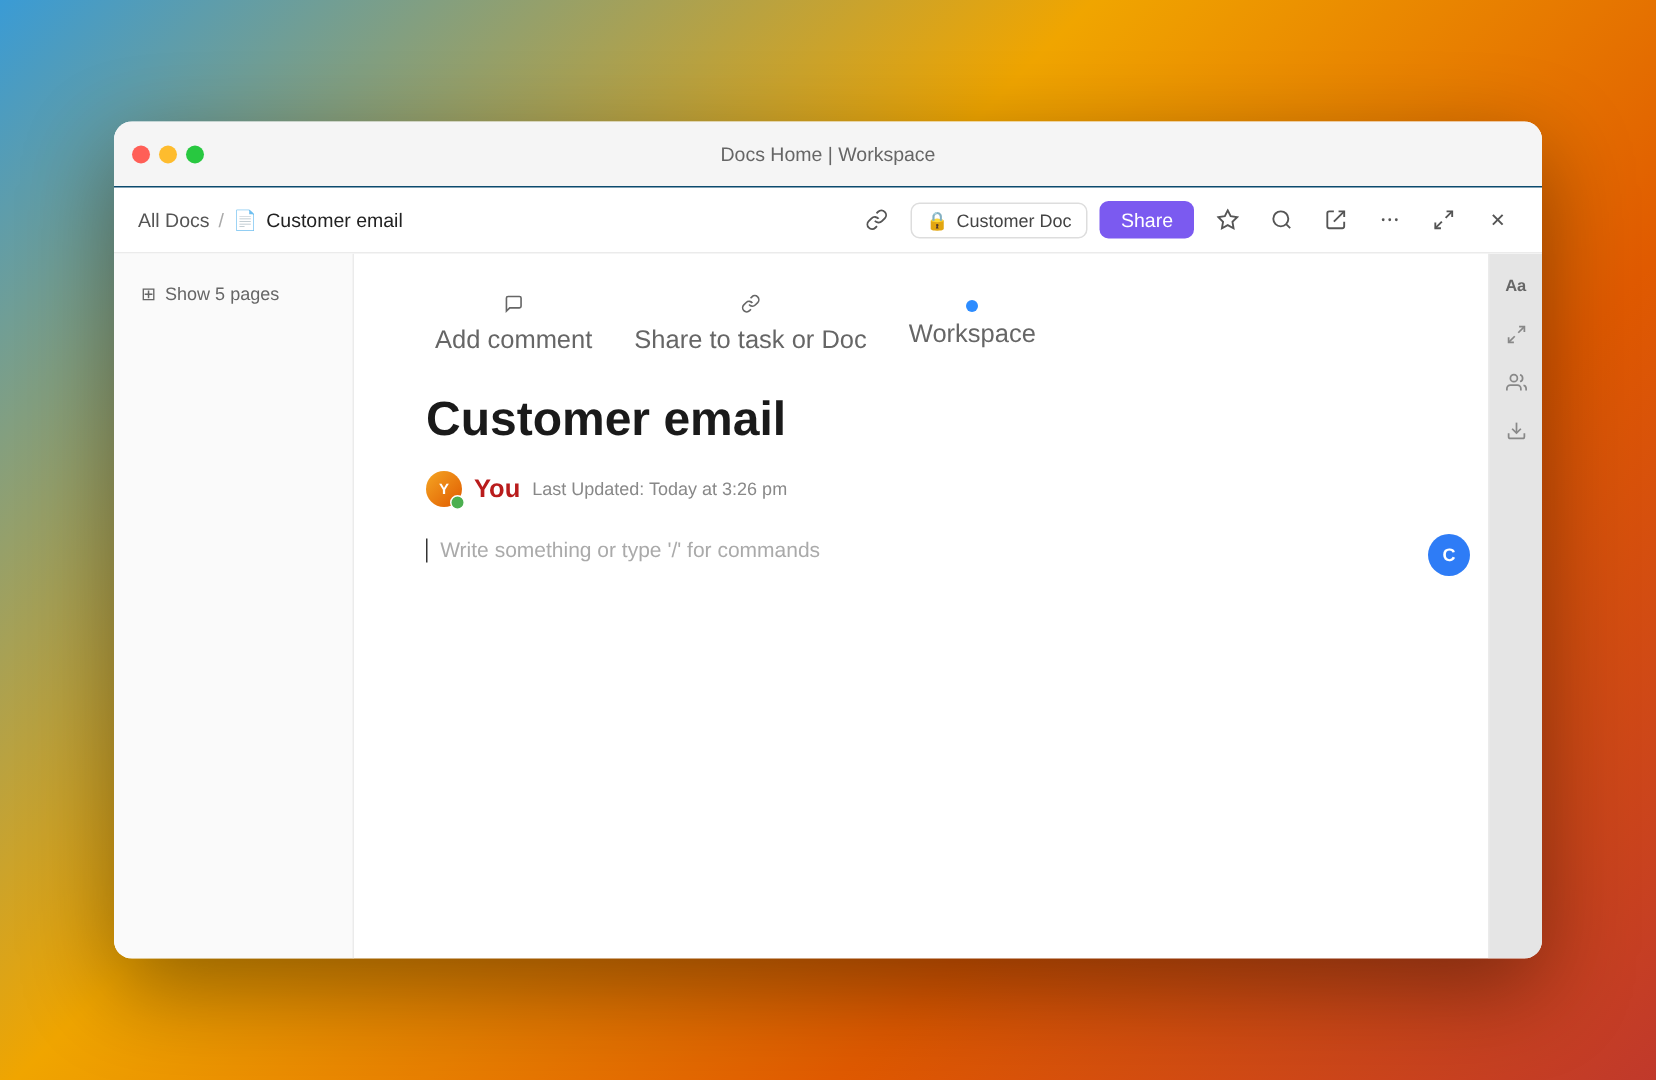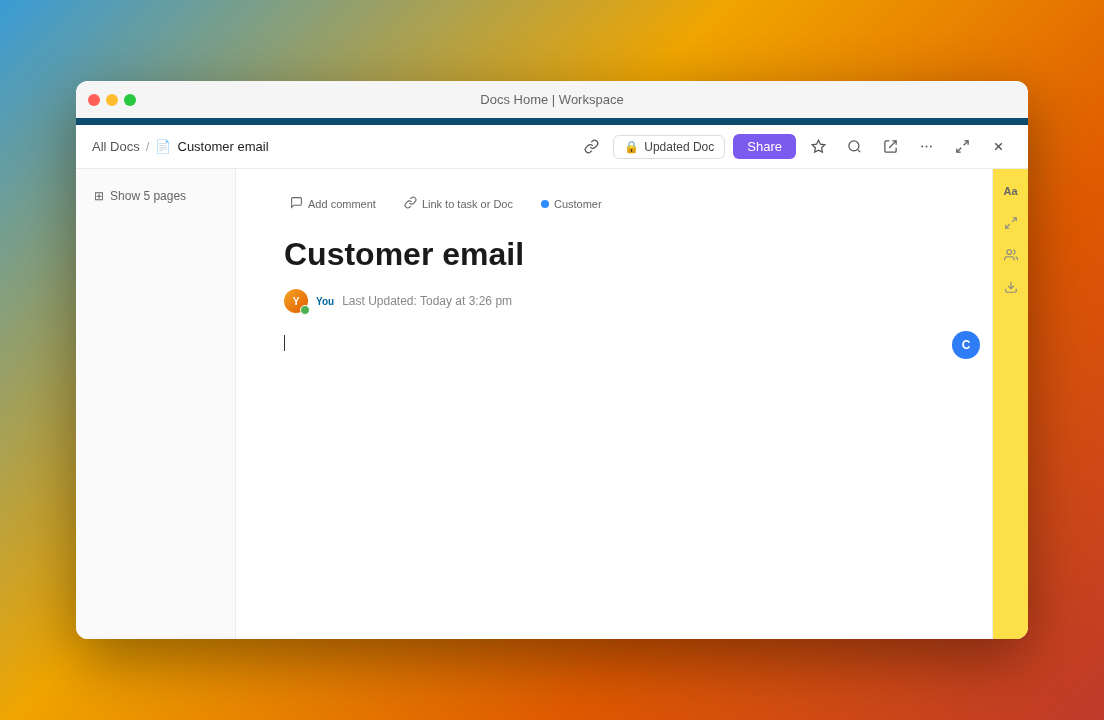--- a/index.html
+++ b/index.html
@@ -22,21 +22,21 @@
       box-shadow: 0 20px 60px rgba(0,0,0,0.4);
       display: flex;
       flex-direction: column;
       overflow: hidden;
     }
 
     
     .titlebar {
       height: 44px;
       background: #f5f5f5;
-      border-bottom: 7px solid #0c4a6e;
+      border-bottom: 1px solid #0c4a6e;
       display: flex;
       align-items: center;
       position: relative;
       flex-shrink: 0;
     }
 
     .traffic-lights {
       display: flex;
       align-items: center;
       gap: 6px;
@@ -192,27 +192,28 @@
       display: flex;
       align-items: center;
       gap: 16px;
       margin-bottom: 20px;
     }
 
     .toolbar-btn {
       display: flex;
       align-items: center;
       gap: 5px;
-      font-size: 11px;
+      font-size: 17px;
       color: #666;
       cursor: pointer;
       background: none;
       border: none;
       padding: 3px 6px;
       border-radius: 5px;
+      flex-direction: column;
     }
 
     .toolbar-btn .btn-icon {
       font-size: 13px;
     }
 
     .summarize-dot {
       width: 8px;
       height: 8px;
       background: #2d8cff;
@@ -255,23 +256,23 @@
       bottom: -2px;
       right: -2px;
       width: 10px;
       height: 10px;
       background: #4caf50;
       border-radius: 50%;
       border: 1.5px solid white;
     }
 
     .author-name {
-      font-size: 10px;
+      font-size: 17px;
       font-weight: 600;
-      color: #0369a1;
+      color: #b91c1c;
     }
 
     .last-updated {
       font-size: 12px;
       color: #888;
     }
 
     .editor-area {
       position: relative;
     }
@@ -309,21 +310,21 @@
       align-items: center;
       justify-content: center;
       color: white;
       font-size: 12px;
       font-weight: 700;
     }
 
     
     .right-sidebar {
       width: 36px;
-      background: #fde047;
+      background: #e5e5e5;
       border-left: 1px solid #ebebeb;
       display: flex;
       flex-direction: column;
       align-items: center;
       padding: 8px 0;
       gap: 4px;
     }
 
     .right-icon-btn {
       width: 28px;
@@ -363,21 +364,21 @@
 
     <div class="header-actions">
       <button class="header-icon-btn" title="Share link">
         <svg width="15" height="15" viewBox="0 0 24 24" fill="none" stroke="currentColor" stroke-width="2">
           <path d="M10 13a5 5 0 0 0 7.54.54l3-3a5 5 0 0 0-7.07-7.07l-1.72 1.71"></path>
           <path d="M14 11a5 5 0 0 0-7.54-.54l-3 3a5 5 0 0 0 7.07 7.07l1.71-1.71"></path>
         </svg>
       </button>
       <button class="private-doc-btn">
         <span>🔒</span>
-        <span>Updated Doc</span>
+        <span>Customer Doc</span>
       </button>
       <button class="share-btn">Share</button>
       <button class="header-icon-btn">
         <svg width="15" height="15" viewBox="0 0 24 24" fill="none" stroke="currentColor" stroke-width="2">
           <polygon points="12 2 15.09 8.26 22 9.27 17 14.14 18.18 21.02 12 17.77 5.82 21.02 7 14.14 2 9.27 8.91 8.26 12 2"></polygon>
         </svg>
       </button>
       <button class="header-icon-btn">
         <svg width="15" height="15" viewBox="0 0 24 24" fill="none" stroke="currentColor" stroke-width="2">
           <circle cx="11" cy="11" r="8"></circle>
@@ -436,41 +437,42 @@
             </span>
             <span>Add comment</span>
           </button>
           <button class="toolbar-btn">
             <span class="btn-icon">
               <svg width="13" height="13" viewBox="0 0 24 24" fill="none" stroke="currentColor" stroke-width="2">
                 <path d="M10 13a5 5 0 0 0 7.54.54l3-3a5 5 0 0 0-7.07-7.07l-1.72 1.71"></path>
                 <path d="M14 11a5 5 0 0 0-7.54-.54l-3 3a5 5 0 0 0 7.07 7.07l1.71-1.71"></path>
               </svg>
             </span>
-            <span>Link to task or Doc</span>
+            <span>Share to task or Doc</span>
           </button>
           <button class="toolbar-btn">
             <span class="summarize-dot"></span>
-            <span>Customer</span>
+            <span>Workspace</span>
           </button>
         </div>
 
         <h1 class="doc-title">Customer email</h1>
 
         <div class="author-row">
           <div class="avatar">
             Y
             <div class="avatar-badge"></div>
           </div>
           <span class="author-name">You</span>
           <span class="last-updated">Last Updated: Today at 3:26 pm</span>
         </div>
 
         <div class="editor-area">
           <span class="editor-cursor"></span>
+          <span class="editor-placeholder">Write something or type '/' for commands</span>
           <div class="ai-indicator" title="AI">C</div>
         </div>
       </div>
 
       <div class="right-sidebar">
         <button class="right-icon-btn" style="font-size: 11px; font-weight: 600; color: #666;">Aa</button>
         <button class="right-icon-btn">
           <svg width="14" height="14" viewBox="0 0 24 24" fill="none" stroke="currentColor" stroke-width="2">
             <polyline points="15 3 21 3 21 9"></polyline>
               <polyline points="9 21 3 21 3 15"></polyline>

